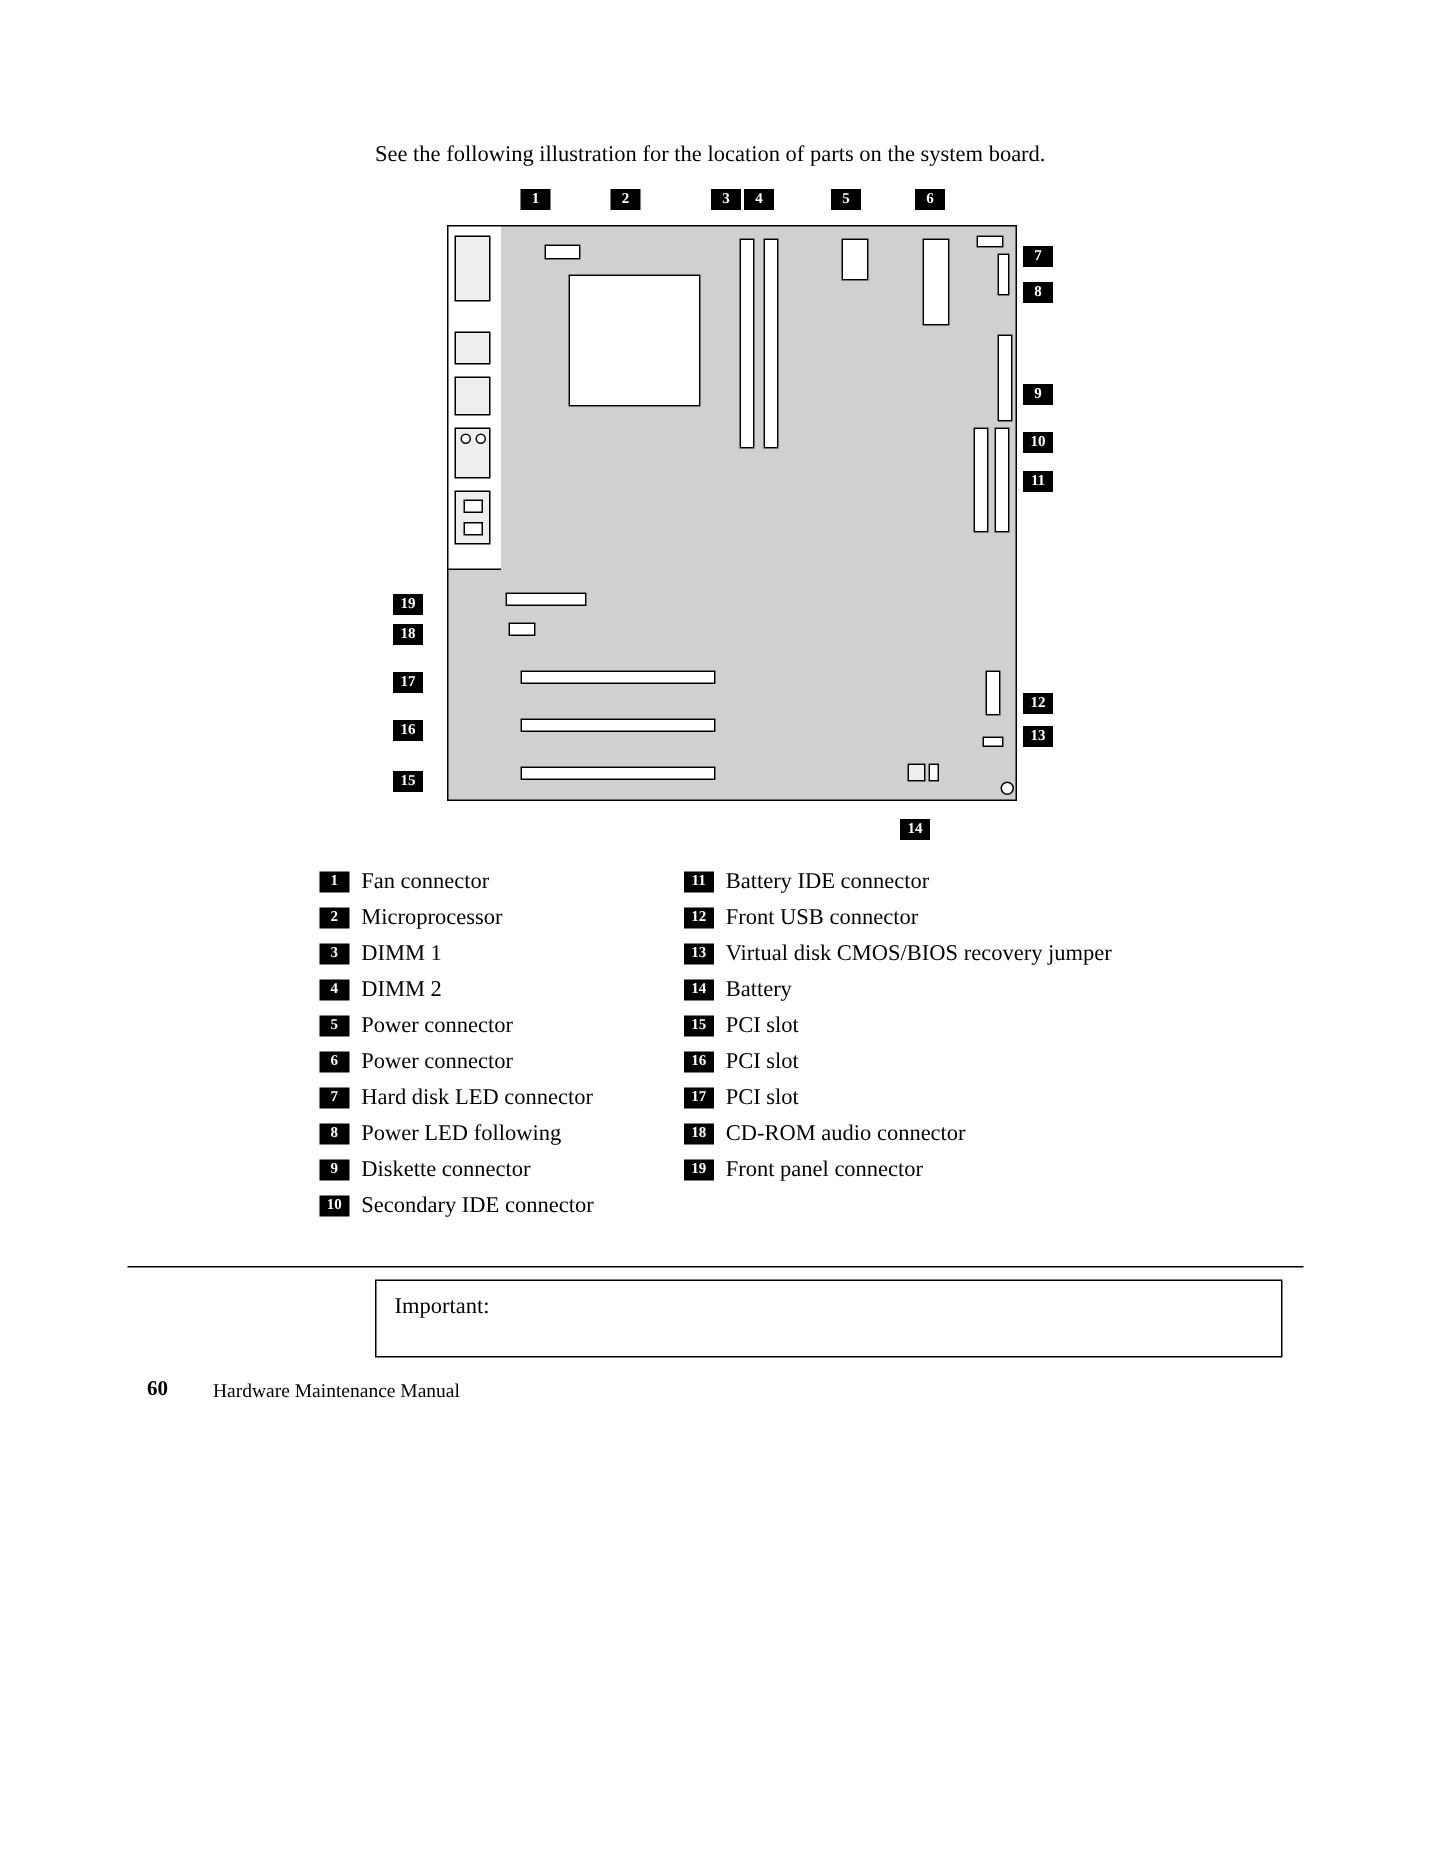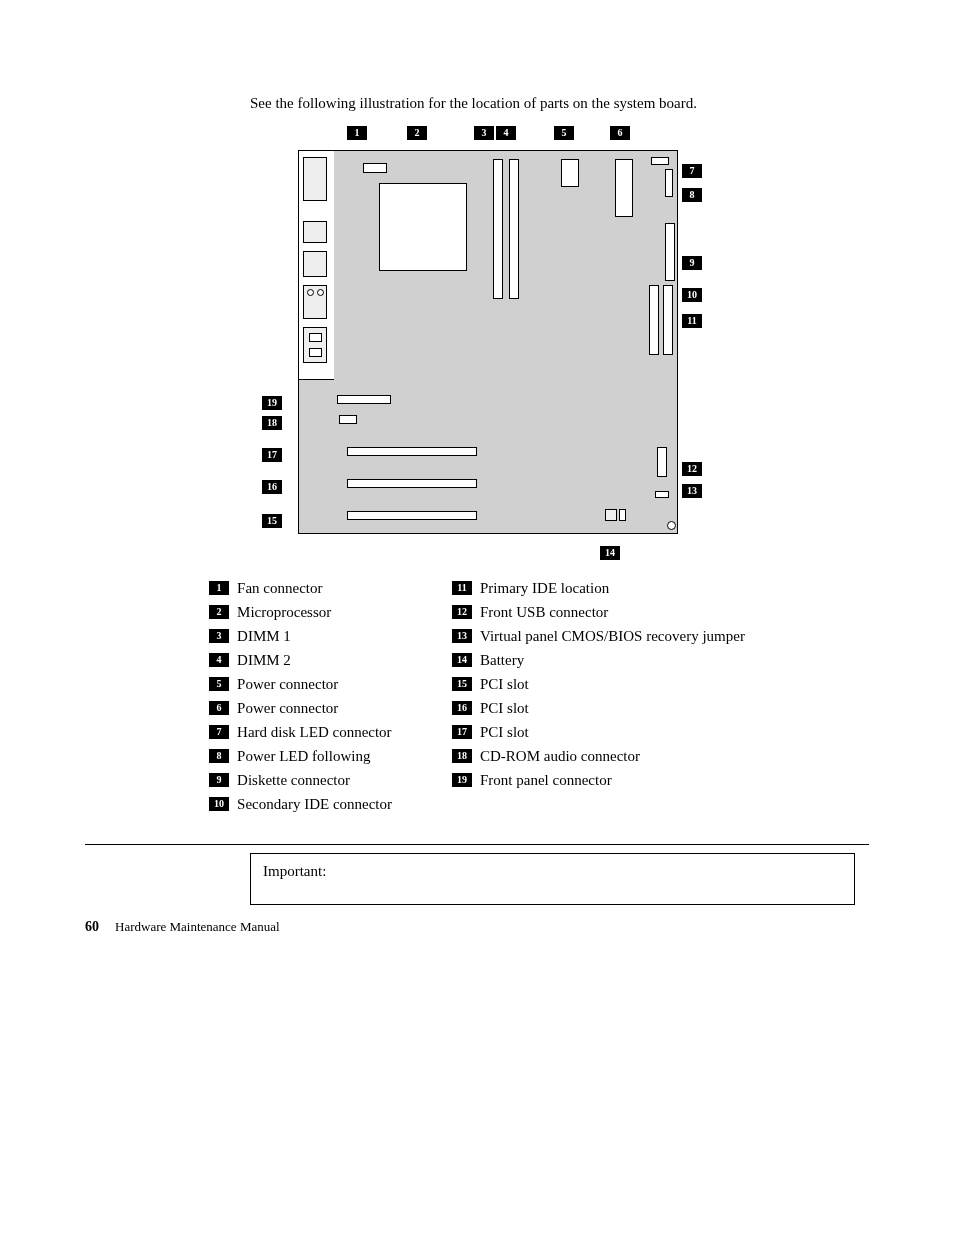--- a/index.html
+++ b/index.html
@@ -119,26 +119,26 @@
   .note-title {
     font-weight: normal;
     margin-bottom: 14px;
   }
   .link-ref {
     border: 1px solid #000;
     padding: 0 1px;
   }
   .footer {
     position: absolute;
-    left: 85px;
+    left: 98px;
     bottom: 42px;
     font-size: 13px;
     display: flex;
     align-items: flex-start;
-    gap: 16px;
+    gap: 30px;
   }
   .footer .pn {
     font-weight: bold;
     font-size: 14px;
   }
 </style>
 </head>
 <body>
 
 <div class="page">
@@ -273,29 +273,29 @@
             <span class="legend-text">Diskette connector</span>
           </div>
           <div class="legend-row">
             <span class="num-badge">10</span>
             <span class="legend-text">Secondary IDE connector</span>
           </div>
         </div>
       <div class="legend-col" id="leg-right">
           <div class="legend-row">
             <span class="num-badge">11</span>
-            <span class="legend-text">Primary IDE location</span>
+            <span class="legend-text">Battery IDE connector</span>
           </div>
           <div class="legend-row">
             <span class="num-badge">12</span>
             <span class="legend-text">Front USB connector</span>
           </div>
           <div class="legend-row">
             <span class="num-badge">13</span>
-            <span class="legend-text">Virtual panel CMOS/BIOS recovery jumper</span>
+            <span class="legend-text">Virtual disk CMOS/BIOS recovery jumper</span>
           </div>
           <div class="legend-row">
             <span class="num-badge">14</span>
             <span class="legend-text">Battery</span>
           </div>
           <div class="legend-row">
             <span class="num-badge">15</span>
             <span class="legend-text">PCI slot</span>
           </div>
           <div class="legend-row">

